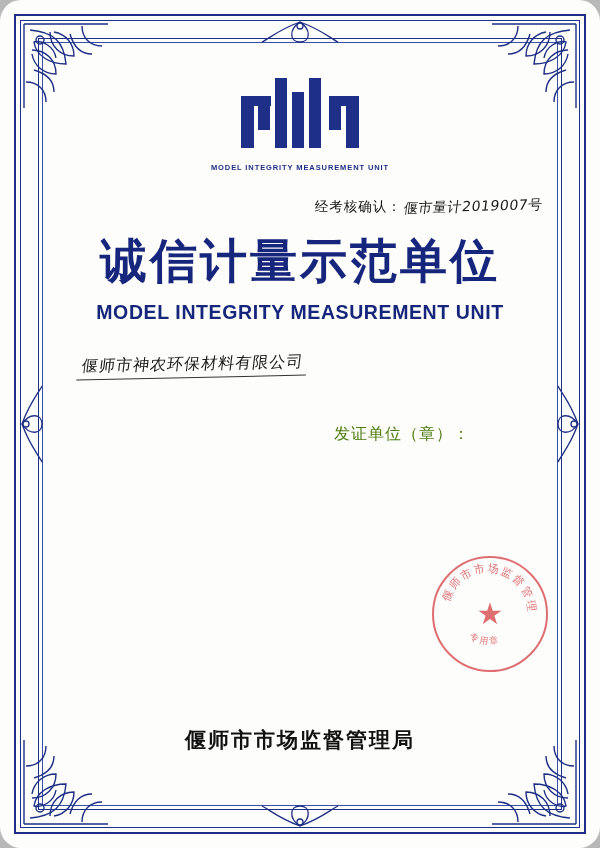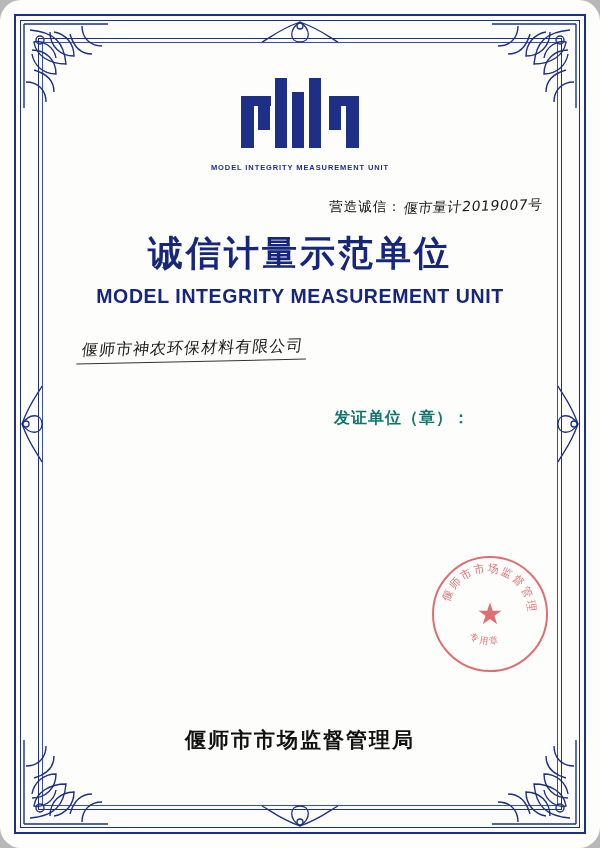--- a/index.html
+++ b/index.html
@@ -109,21 +109,21 @@
     font-size: 14px;
     display: inline-block;
     transform: skewX(-9deg) rotate(-1.6deg);
     margin-left: 2px;
     letter-spacing: 0.5px;
   }
 
   .title-cn {
     margin-top: 14px;
     text-align: center;
-    font-size: 35px;
+    font-size: 47px;
     font-weight: bold;
     color: #15267c;
     letter-spacing: 3px;
     font-family: "DejaVu Sans", sans-serif;
   }
   .title-en {
     margin-top: 8px;
     text-align: center;
     font-size: 19.5px;
     font-weight: bold;
@@ -158,24 +158,23 @@
     text-justify: inter-ideograph;
     font-family: "DejaVu Sans", sans-serif;
   }
   .body-text p { margin: 0; text-indent: 2em; }
 
   .issuer-row {
     margin-top: 40px;
     padding-right: 78px;
     text-align: right;
     font-size: 16px;
-    color: #0f766e;
+    color: #4d7c0f;
     font-family: "DejaVu Sans", sans-serif;
     letter-spacing: 1px;
-    font-weight: bold;
   }
 
   .seal {
     position: absolute;
     right: 52px;
     top: 556px;
     width: 112px;
     height: 112px;
     border: 2.5px solid #d4383f;
     border-radius: 50%;
@@ -310,21 +309,21 @@
             <rect x="94" y="30" width="12" height="26"></rect>
             <rect x="94" y="22" width="30" height="10"></rect>
             <rect x="111" y="22" width="13" height="52"></rect>
           </g>
         </svg>
       </div>
       <div class="logo-caption">MODEL INTEGRITY MEASUREMENT UNIT</div>
     </div>
 
     <div class="cert-no-row">
-      <span class="cert-no-label">营造诚信：</span><span class="cert-no-value">偃市量计2019007号</span>
+      <span class="cert-no-label">经考核确认：</span><span class="cert-no-value">偃市量计2019007号</span>
     </div>
 
     <div class="title-cn">诚信计量示范单位</div>
     <div class="title-en">MODEL INTEGRITY MEASUREMENT UNIT</div>
 
     <div class="recipient">
       <span class="recipient-name">偃师市神农环保材料有限公司</span>
     </div>
 
 

